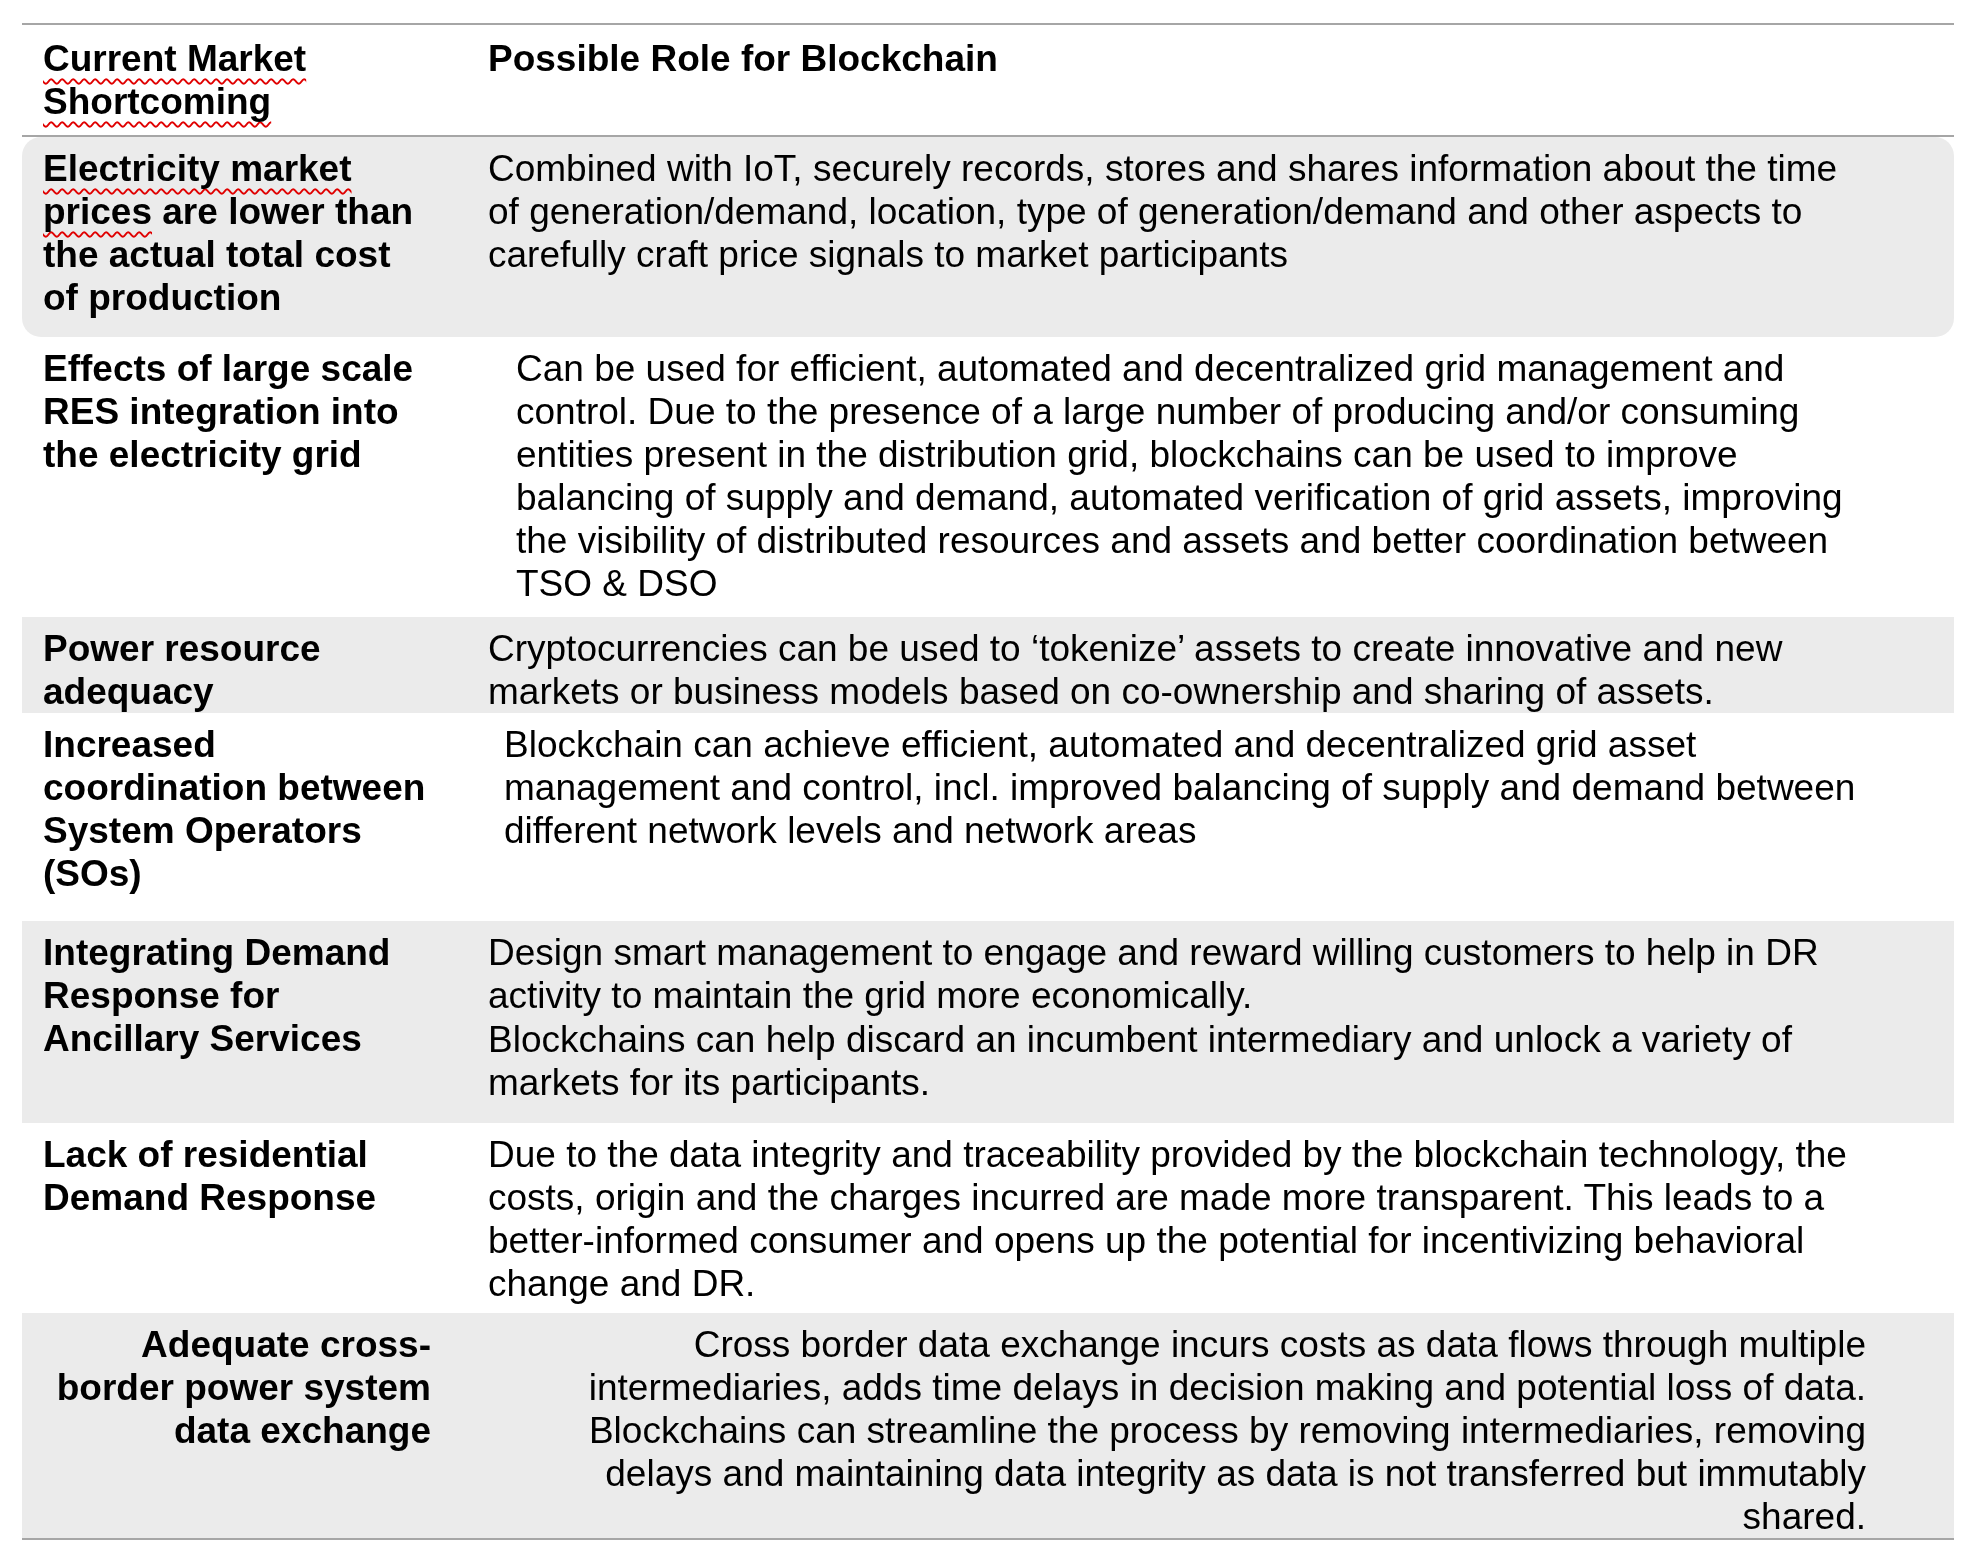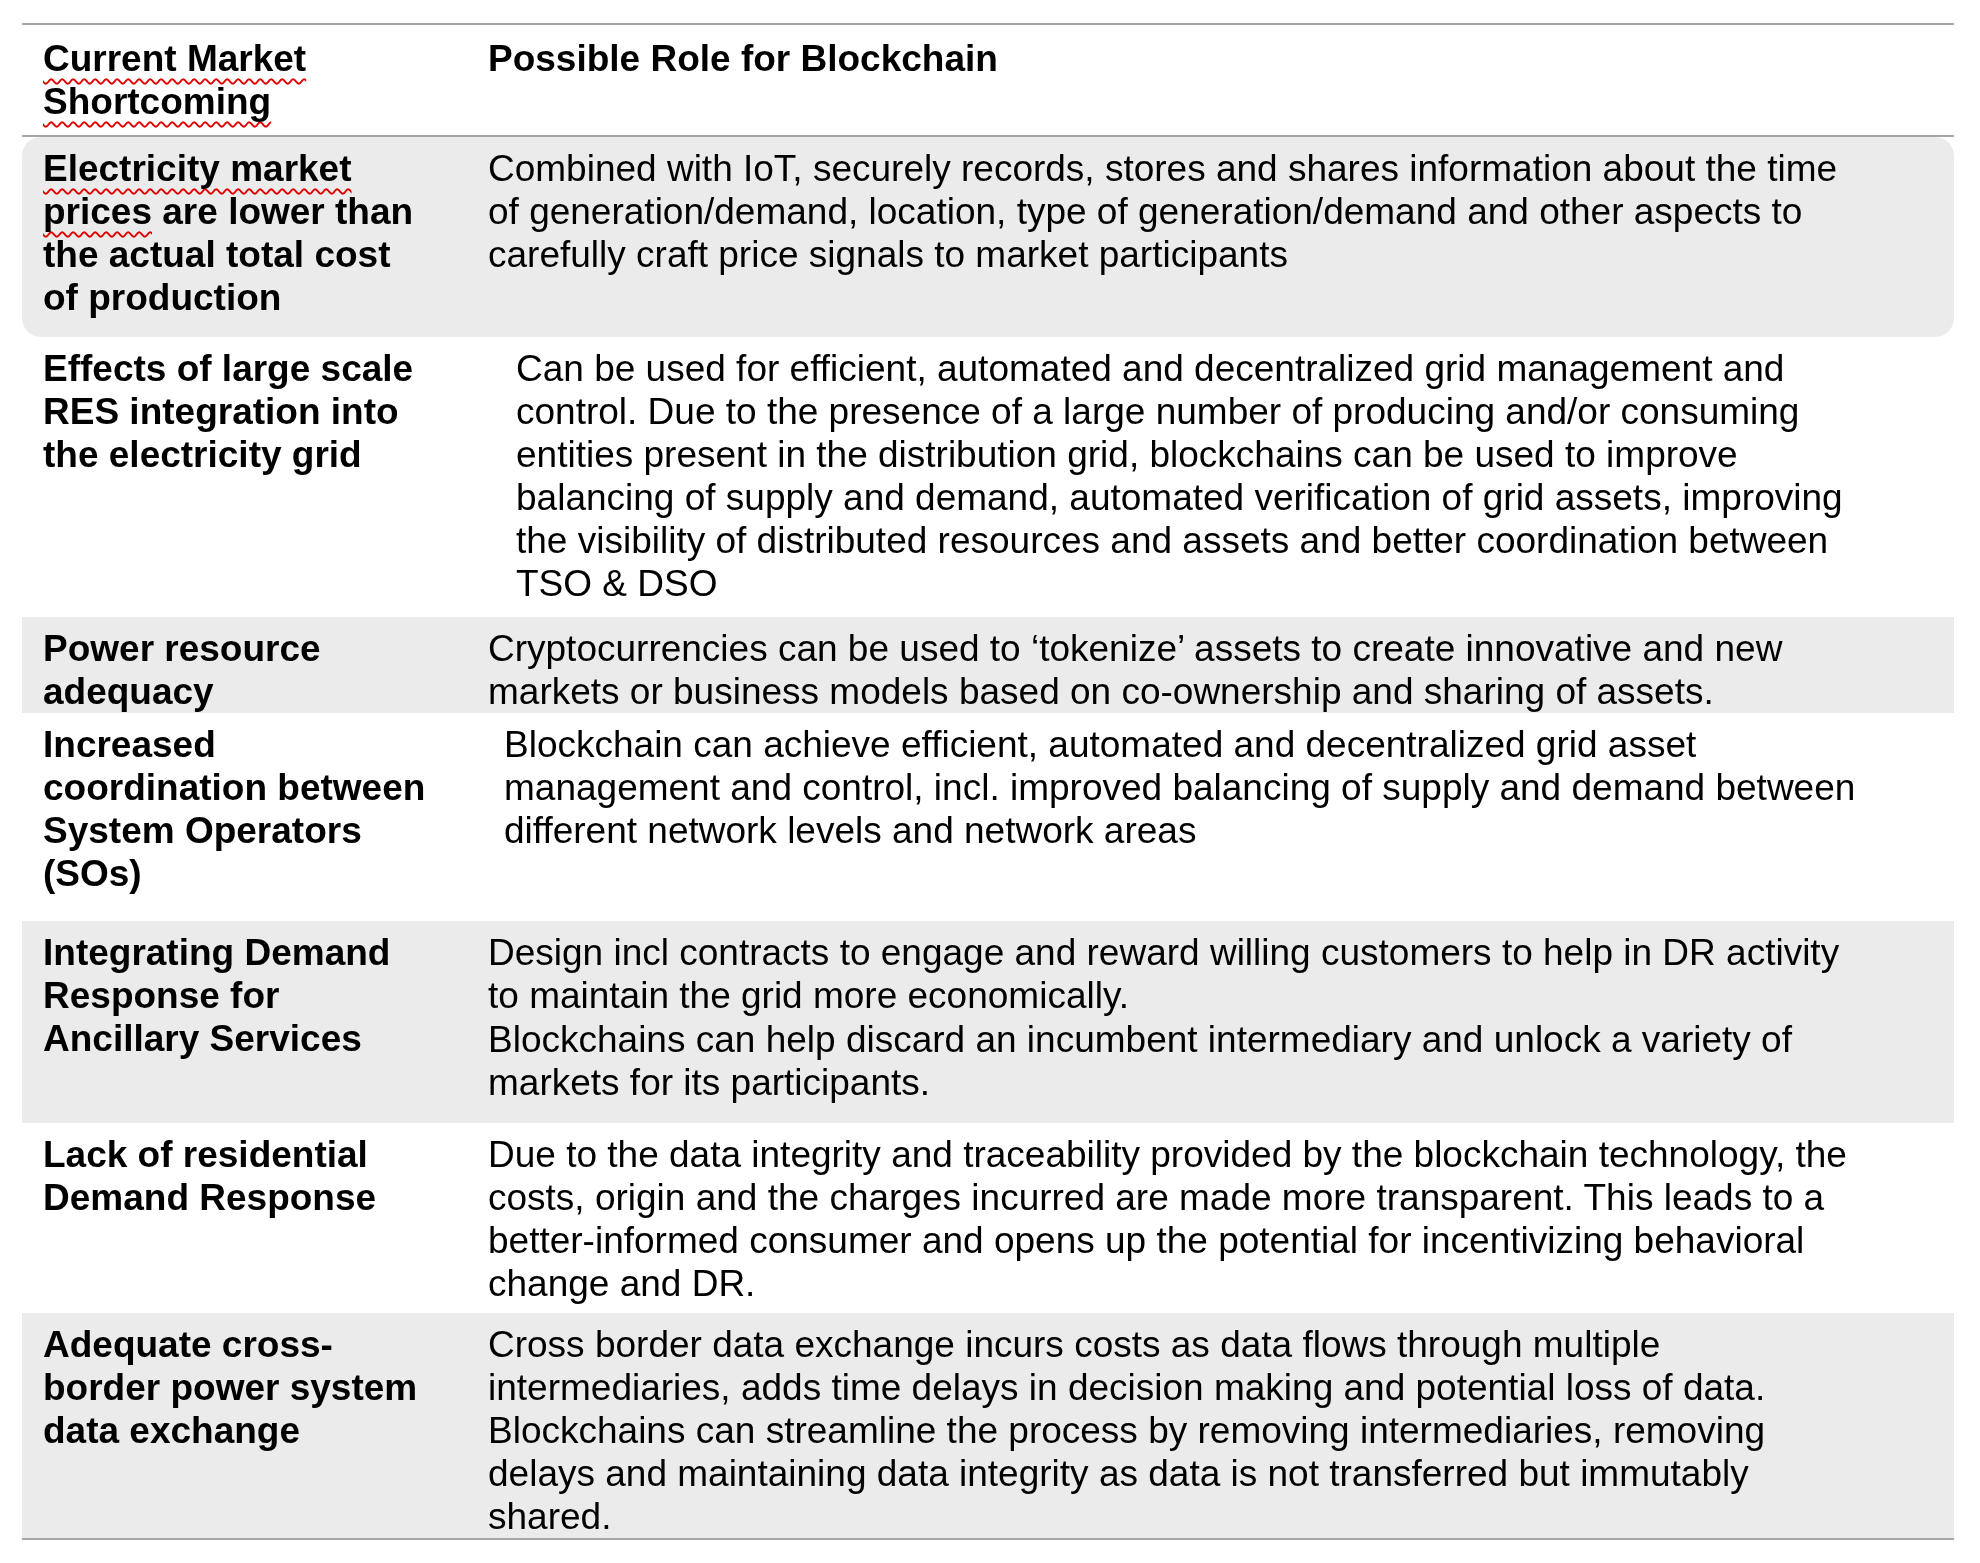--- a/index.html
+++ b/index.html
@@ -58,21 +58,21 @@
   }
   .body-row:nth-child(even) {
     background: #ffffff;
   }
   .body-row:nth-child(1) { min-height: 200px; border-radius: 19px; }
   .body-row:nth-child(2) { min-height: 280px; gap: 28px; }
   .body-row:nth-child(3) { min-height: 96px;  }
   .body-row:nth-child(4) { min-height: 208px; gap: 16px; }
   .body-row:nth-child(5) { min-height: 202px; }
   .body-row:nth-child(6) { min-height: 190px; }
-  .body-row:nth-child(7) { min-height: 224px; }
+  .body-row:nth-child(7) { min-height: 224px; text-align: right; }
   .cell p {
     margin: 0;
   }
   .cell-right p + p {
     margin-top: 1px;
   }
   .squiggle {
     text-decoration-line: underline;
     text-decoration-style: wavy;
     text-decoration-color: var(--spell-color, #e00000);
@@ -128,21 +128,21 @@
     <div class="cell cell-right">
           <p>Blockchain can achieve efficient, automated and decentralized grid asset management and control, incl. improved balancing of supply and demand between different network levels and network areas</p>
         </div>
   </div>
 
   <div class="row body-row">
     <div class="cell cell-left">
           <p><span>Integrating Demand Response for Ancillary Services</span></p>
         </div>
     <div class="cell cell-right">
-          <p>Design incl contracts to engage and reward willing customers to help in DR activity to maintain the grid more economically.</p>
+          <p>Design smart management to engage and reward willing customers to help in DR activity to maintain the grid more economically.</p>
           <p>Blockchains can help discard an incumbent intermediary and unlock a variety of markets for its participants.</p>
         </div>
   </div>
 
   <div class="row body-row">
     <div class="cell cell-left">
           <p><span>Lack of residential Demand Response</span></p>
         </div>
     <div class="cell cell-right">
           <p>Due to the data integrity and traceability provided by the blockchain technology, the costs, origin and the charges incurred are made more transparent. This leads to a better-informed consumer and opens up the potential for incentivizing behavioral change and DR.</p>

